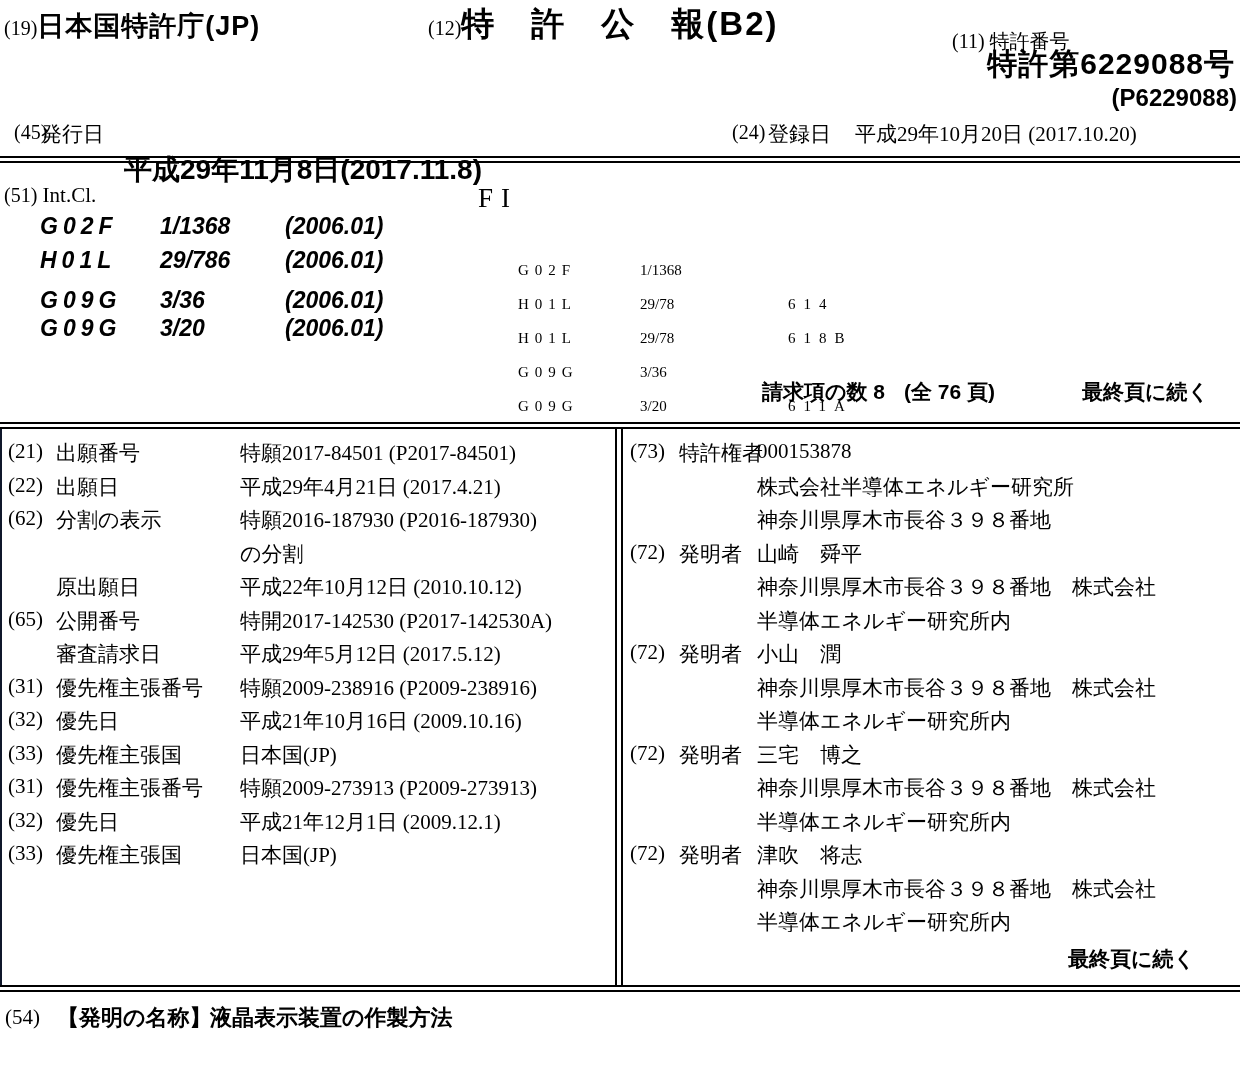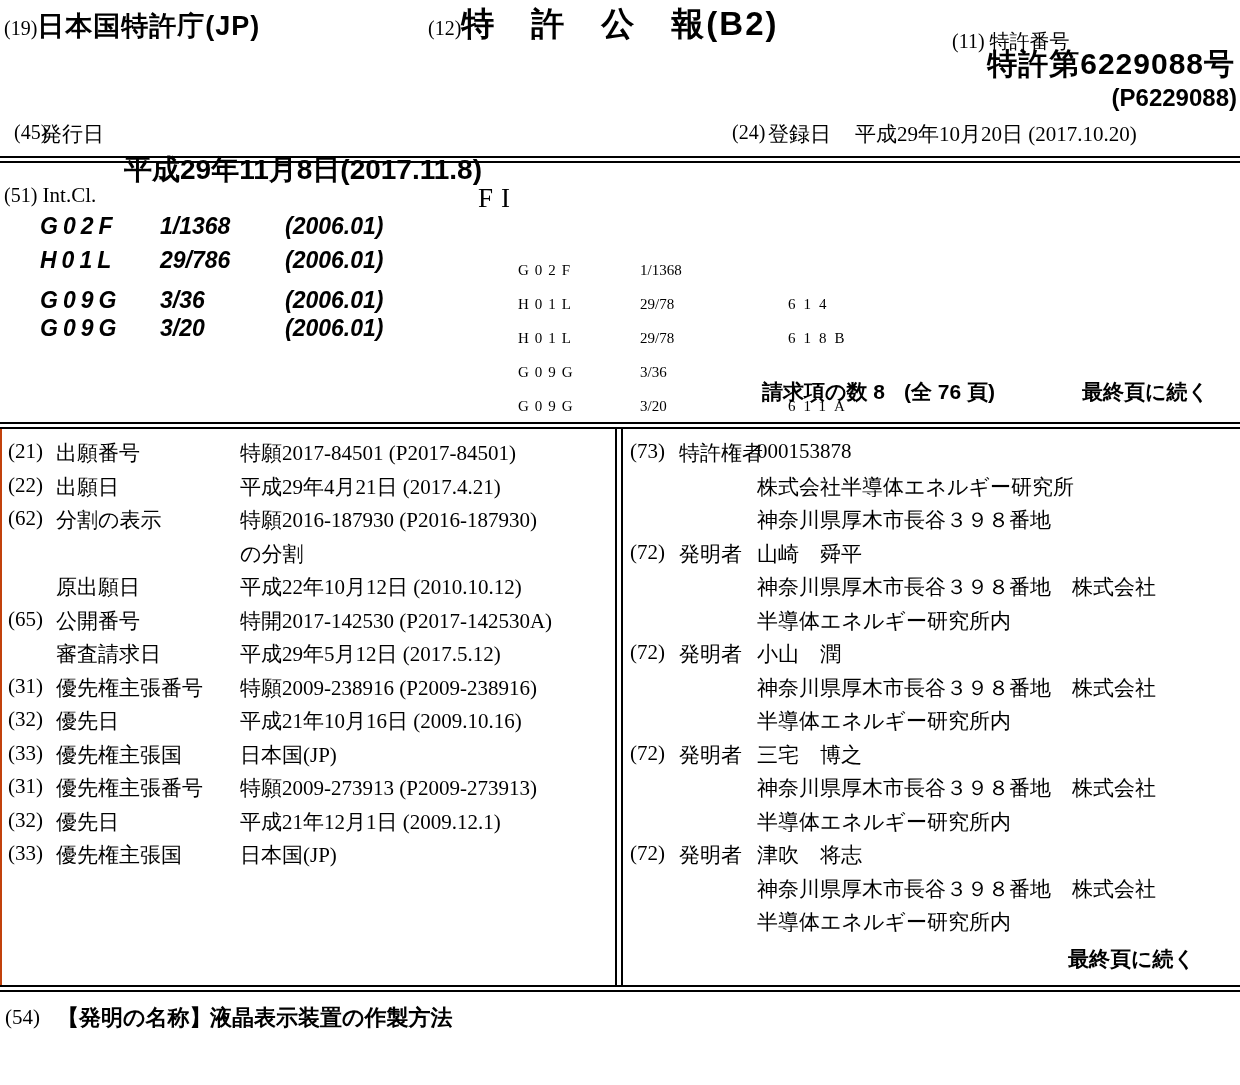--- a/index.html
+++ b/index.html
@@ -29,21 +29,21 @@
   .fi-row{position:absolute;left:518px;font-size:15px;white-space:nowrap;margin-top:47px;}
   .fi-row .c1{display:inline-block;width:122px;letter-spacing:6px;}
   .fi-row .c2{display:inline-block;width:148px;}
   .fi-row .c3{letter-spacing:8px;}
   #fi-hdr{letter-spacing:8px;font-size:27px;}
   .claims{font-size:21px;}
   
   #bib{position:absolute;left:0;top:422px;width:1240px;height:570px;box-sizing:border-box;
        border-top:7px double #000;border-bottom:7px double #000;}
   #bib-left{position:absolute;left:0;top:0;bottom:0;width:617px;box-sizing:border-box;
-            border-left:2px solid #c2410c;border-right:2.5px solid #000;padding-top:10px;}
+            border-left:2px solid #0f172a;border-right:2.5px solid #000;padding-top:10px;}
   #bib-right{position:absolute;left:621px;top:0;bottom:0;right:0;box-sizing:border-box;
              border-left:2.5px solid #000;padding-top:10px;}
   .bib-row{position:relative;height:33.5px;font-size:21px;}
   .bib-row span{position:absolute;white-space:nowrap;}
   #bib-left  .bib-row .rcode{left:6px;}
   #bib-left  .bib-row .rlbl{left:54px;}
   #bib-left  .bib-row .rval{left:238px;}
   #bib-right .bib-row .rcode{left:7px;}
   #bib-right .bib-row .rlbl{left:56px;text-align:right;}
   #bib-right .bib-row .rval{left:134px;}

